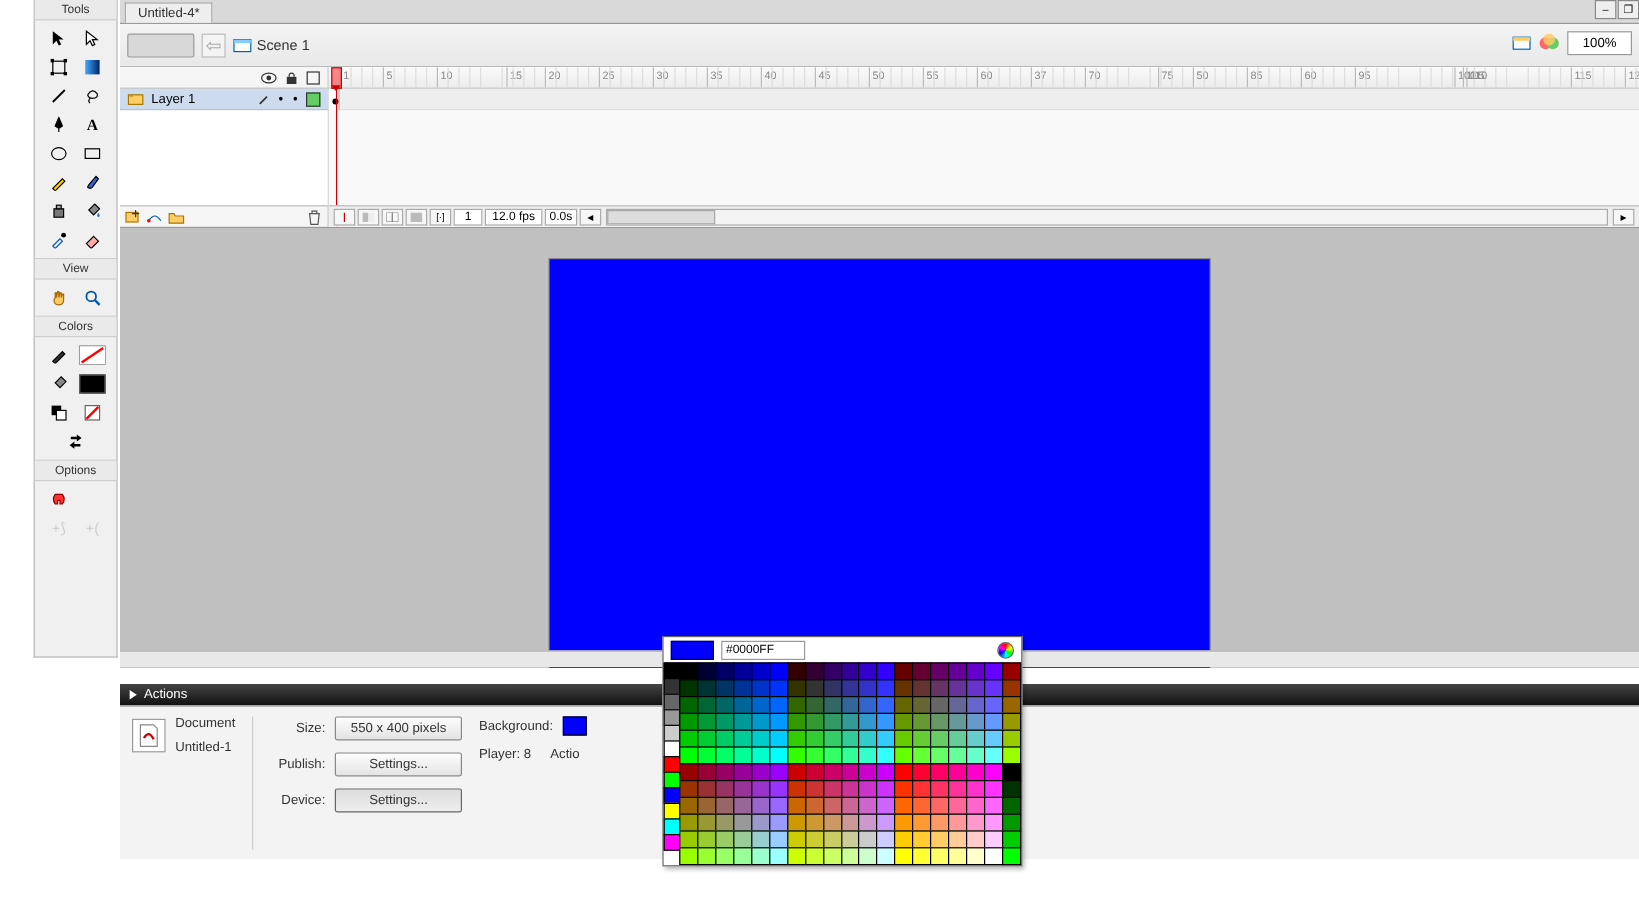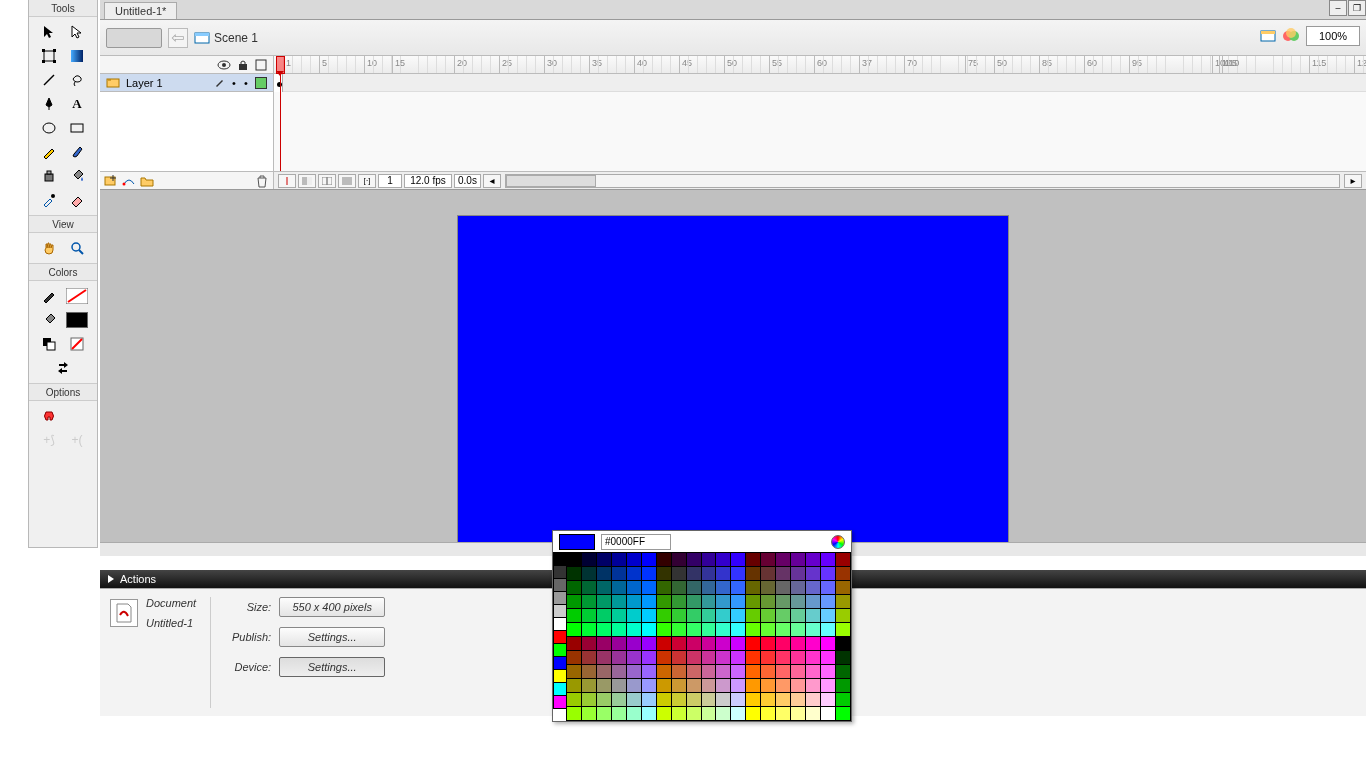--- a/index.html
+++ b/index.html
@@ -65,21 +65,21 @@
   .dark-bar { height: 18px; background: linear-gradient(#444,#111); color:#fff; font-size:11px; display:flex; align-items:center; padding: 0 8px; gap: 6px; }
   .dark-bar .tri { width:0;height:0;border-top:4px solid transparent;border-bottom:4px solid transparent;border-left:6px solid #fff; }
   .tab-bar { height: 22px; background: linear-gradient(#333,#000); display:flex; align-items:flex-end; padding-left: 18px; position:relative; }
   .tab-bar .tri-down { position:absolute; left: 6px; top: 6px; width:0;height:0;border-left:4px solid transparent;border-right:4px solid transparent;border-top:6px solid #fff;}
   .tab { font-size: 11px; color:#fff; padding: 3px 10px 4px; cursor:pointer; }
   .tab.active { background:#fff; color:#000; border-radius: 3px 3px 0 0; }
   .tab-sep { width:1px; height: 12px; background:#888; align-self:center; margin: 0 2px; }
 
   .prop-body { height: 128px; background:#f3f3f3; border-top:1px solid #aaa; display:flex; padding: 8px 10px; gap: 14px; font-size: 11px; color:#333;}
   .doc-icon { width: 28px; height: 28px; border:1px solid #999; background:#fff; display:flex;align-items:center;justify-content:center;}
-  .prop-col { display:flex; flex-direction:column; gap: 10px; font-style: italic; }
+  .prop-col { display:flex; flex-direction:column; gap: 10px; }
   .prop-col.div { border-left: 1px solid #ccc; padding-left: 12px; }
   .prop-row { display:flex; align-items:center; gap: 8px; }
   .btn { height: 20px; padding: 0 10px; border:1px solid #888; background:linear-gradient(#fdfdfd,#e4e4e4); border-radius: 2px; cursor:pointer; display:inline-flex;align-items:center;justify-content:center; font-size:11px;}
   .btn.pressed { background:linear-gradient(#ddd,#eee); border-color:#666; }
   .bg-swatch { width: 20px; height: 16px; border:1px solid #000; background:#0000ff; cursor:pointer; }
 
   
   .color-popup { position: absolute; left: 552px; top: 530px; width: 300px; background:#fff; border:1px solid #666; box-shadow: 2px 2px 4px rgba(0,0,0,.3); z-index: 10; }
   .cp-head { height: 22px; display:flex; align-items:center; padding: 0 6px; gap: 6px; border-bottom:1px solid #ccc;}
   .cp-swatch { width: 36px; height: 16px; border:1px solid #000; background:#0000ff; }
@@ -261,21 +261,21 @@
       </div>
     <div class="tool-btn disabled">
         <span style="font:12px Arial;color:#888">+(</span>
       </div>
   </div>
 </div>
 
 <div class="main-area">
 
   <div class="title-bar">
-    <div class="title-tab">Untitled-1*</div>
+    <div class="title-tab">Untitled-4*</div>
     <div class="win-buttons">
       <div class="win-btn">–</div>
       <div class="win-btn">❐</div>
     </div>
   </div>
 
   <div class="scene-bar">
     <div class="timeline-btn"></div>
     <div class="nav-arrow">⇦</div>
     <div class="scene-label">
@@ -361,21 +361,21 @@
           <div class="tick" style="left: 63px;"></div>
           <div class="tick" style="left: 72px;"></div>
           <div class="tick" style="left: 81px;"></div>
           <div class="tick major" style="left: 90px;">
             <div class="num">10</div>
           </div>
           <div class="tick" style="left: 99px;"></div>
           <div class="tick" style="left: 108px;"></div>
           <div class="tick" style="left: 117px;"></div>
           <div class="tick" style="left: 126px;"></div>
-          <div class="tick major" style="left: 118px;">
+          <div class="tick major" style="left: 148px;">
             <div class="num">15</div>
           </div>
           <div class="tick" style="left: 144px;"></div>
           <div class="tick" style="left: 153px;"></div>
           <div class="tick" style="left: 162px;"></div>
           <div class="tick" style="left: 171px;"></div>
           <div class="tick major" style="left: 180px;">
             <div class="num">20</div>
           </div>
           <div class="tick" style="left: 189px;"></div>
@@ -597,20 +597,30 @@
           <span class="lbl">Size:</span>
           <div class="btn" style="width:106px">550 x 400 pixels</div>
         </div>
         <div class="prop-row">
           <span class="lbl">Publish:</span>
           <div class="btn" style="width:106px">Settings...</div>
         </div>
         <div class="prop-row">
           <span class="lbl">Device:</span>
           <div class="btn pressed" style="width:106px">Settings...</div>
+        </div>
+      </div>
+      <div class="prop-col">
+        <div class="prop-row">
+          <span>Background:</span>
+          <div class="bg-swatch" id="bg-swatch" style="background: rgb(0, 0, 255);"></div>
+        </div>
+        <div class="prop-row">
+          <span class="lbl nomin">Player: 8</span>
+          <span style="margin-left:8px">Actio</span>
         </div>
       </div>
     </div>
   </div>
 </div>
 
 <div class="color-popup">
   <div class="cp-head">
     <div class="cp-swatch" id="cp-swatch" style="background: rgb(0, 0, 255);"></div>
     <input class="cp-hex" value="#0000FF" style="">

